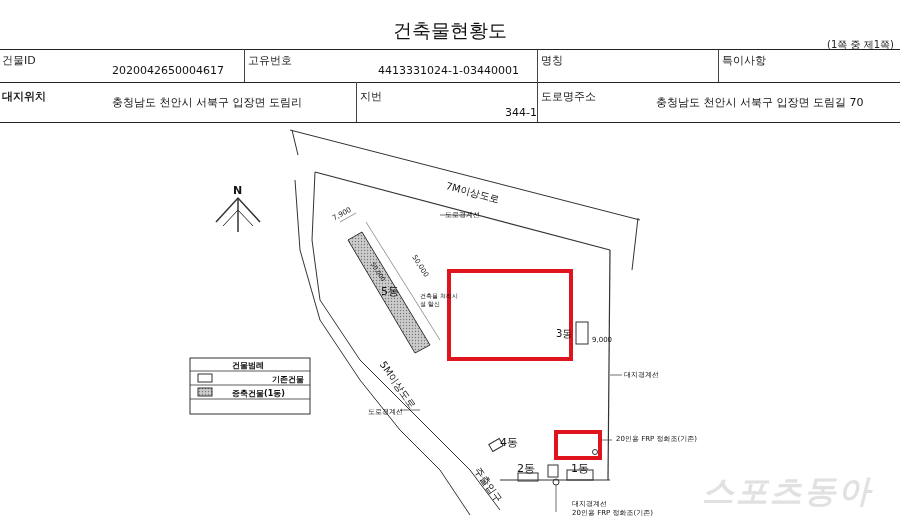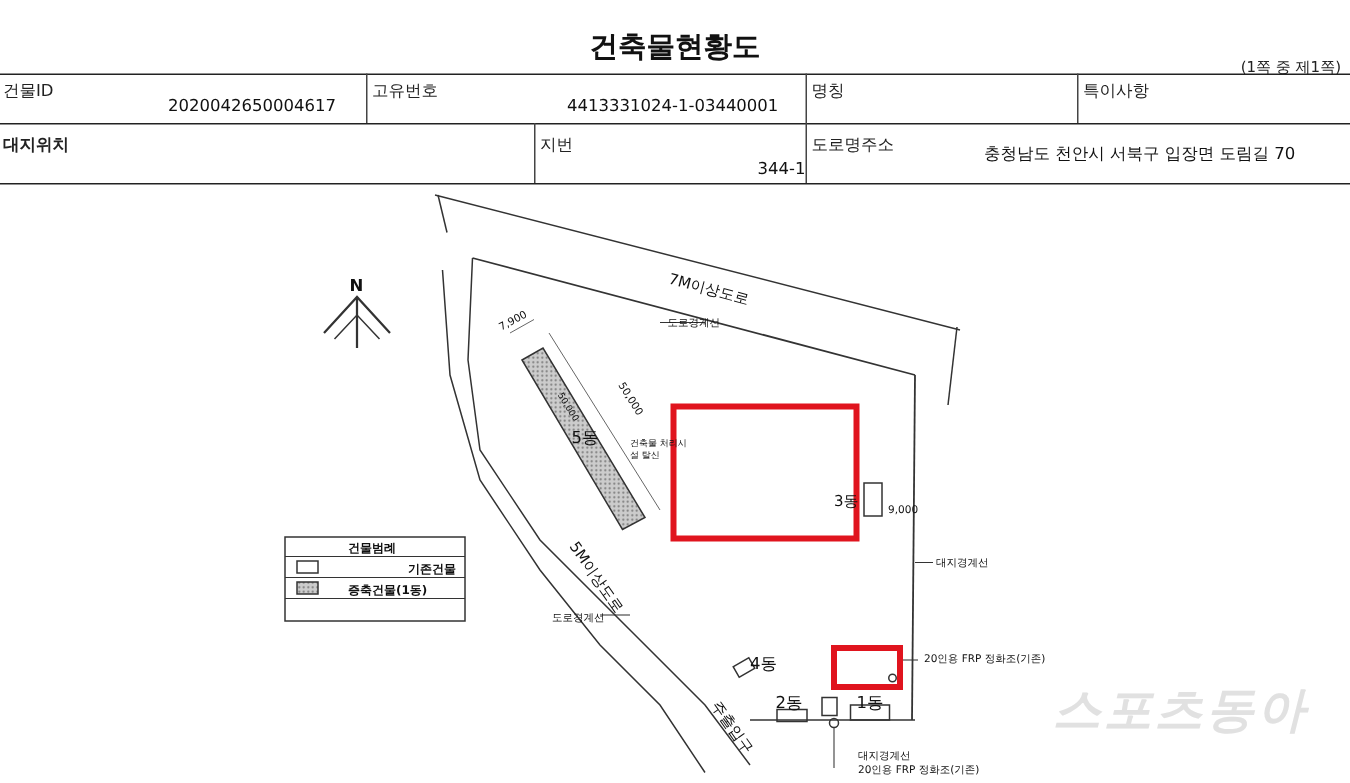--- a/index.html
+++ b/index.html
@@ -1,25 +1,25 @@
 <!DOCTYPE html>
 <html><head>
   <meta charset="utf-8">
   <style>
     html, body { margin:0; padding:0; background:#ffffff; }
     body { width:900px; height:522px; position:relative; overflow:hidden; font-family:"DejaVu Sans", sans-serif; color:#111; }
-    .title { position:absolute; left:0; top:18px; width:900px; text-align:center; font-size:19px; font-weight:bold; letter-spacing:0px; }
+    .title { position:absolute; left:0; top:18px; width:900px; text-align:center; font-size:19px; font-weight:normal; letter-spacing:0px; }
     .pagecount { position:absolute; right:6px; top:38px; font-size:10px; color:#222; }
     .hdr { position:absolute; left:0; top:49px; width:900px; height:74px; }
     .hline { position:absolute; left:0; width:900px; height:1px; background:#222; }
     .vline { position:absolute; width:1px; background:#444; }
     .lbl { position:absolute; font-size:11px; color:#222; }
     .val { position:absolute; font-size:11px; color:#111; }
     svg { position:absolute; left:0; top:0; }
-    .watermark { position:absolute; left:702px; top:452px; font-size:32px; font-style:italic; font-weight:bold; color:rgba(200,200,200,0.55); letter-spacing:2px; }
+    .watermark { position:absolute; left:702px; top:470px; font-size:32px; font-style:italic; font-weight:bold; color:rgba(200,200,200,0.55); letter-spacing:2px; }
   </style>
 </head>
 <body>
 
 <div class="title">건축물현황도</div>
 <div class="pagecount">(1쪽 중 제1쪽)</div>
 
 <div class="hdr">
   <div class="hline" style="top:0;"></div>
   <div class="hline" style="top:33px;"></div>
@@ -35,20 +35,21 @@
   <div class="lbl" style="left:2px; top:4px;">건물ID</div>
   <div class="val" style="left:112px; top:15px;text-align:right;">2020042650004617</div>
   <div class="lbl" style="left:248px; top:4px;">고유번호</div>
   <div class="val" style="left:378px; top:15px;">4413331024-1-03440001</div>
   <div class="lbl" style="left:541px; top:4px;">명칭</div>
   <div class="val" style="left:600px; top:15px;"></div>
   <div class="lbl" style="left:722px; top:4px;">특이사항</div>
   <div class="val" style="left:780px; top:15px;"></div>
 
   <div class="lbl" style="left:2px; top:40px;font-weight:bold;">대지위치</div>
+  <div class="val" style="left:112px; top:46px;">충청남도 천안시 서북구 입장면 도림리</div>
   <div class="lbl" style="left:360px; top:40px;">지번</div>
   <div class="val" style="left:505px; top:57px;">344-1</div>
   <div class="lbl" style="left:541px; top:40px;">도로명주소</div>
   <div class="val" style="left:656px; top:46px;">충청남도 천안시 서북구 입장면 도림길 70</div>
 </div>
 
 <svg width="900" height="522">
 
   <line x1="290" y1="130" x2="640" y2="220" stroke="#333" stroke-width="1"></line>
   <line x1="315" y1="172" x2="610" y2="250" stroke="#333" stroke-width="1.2"></line>

